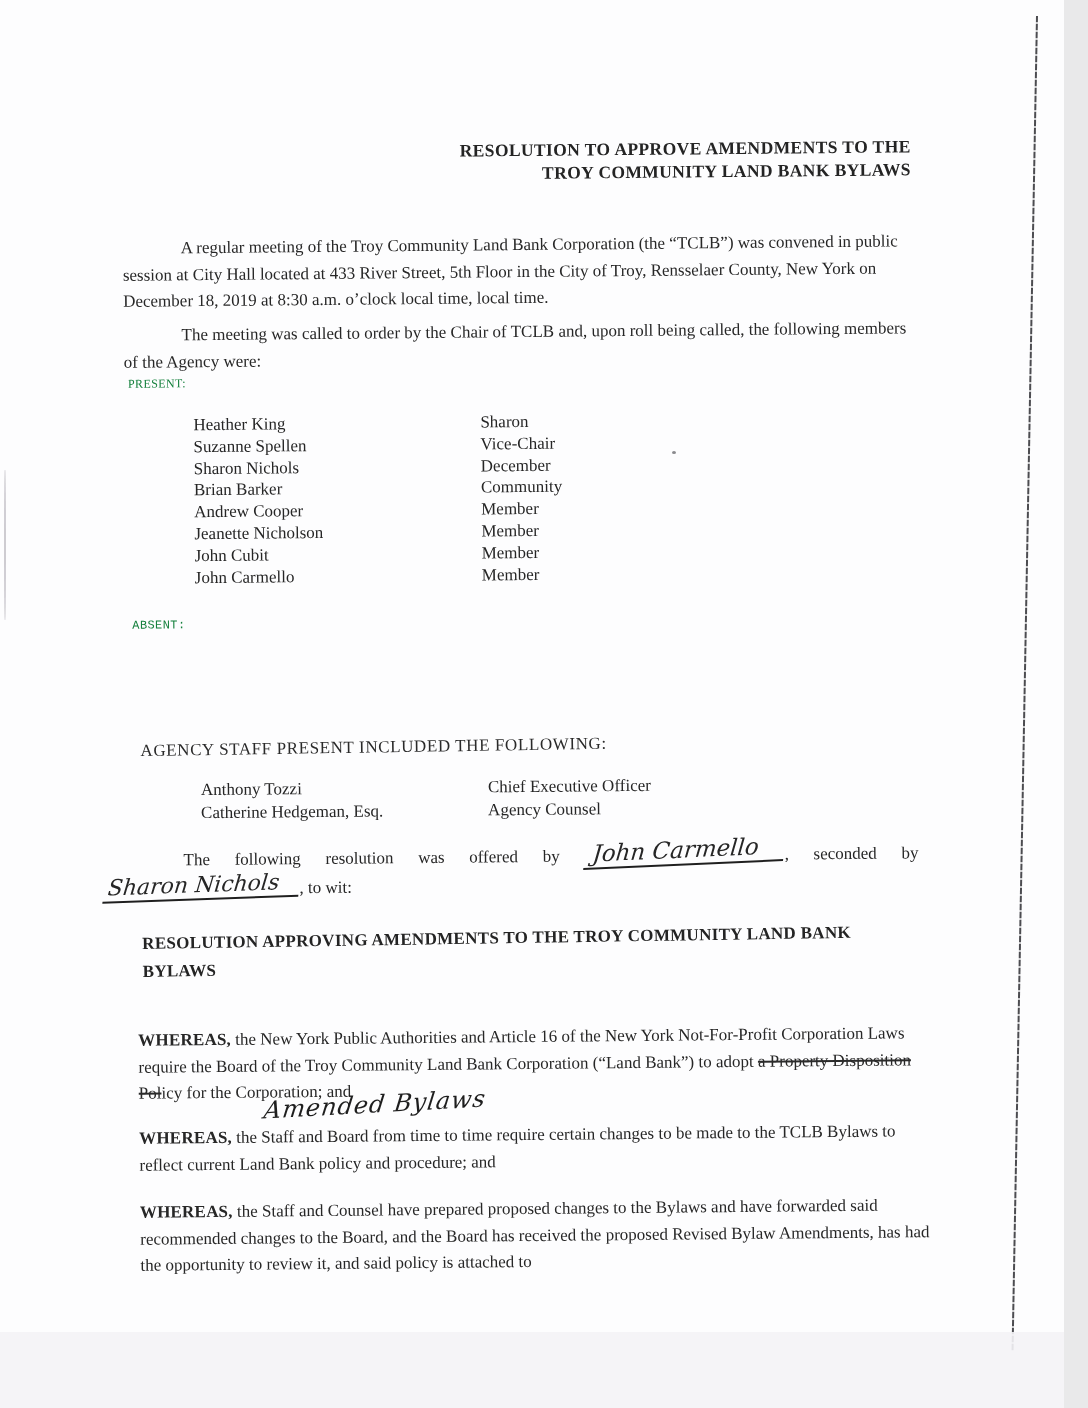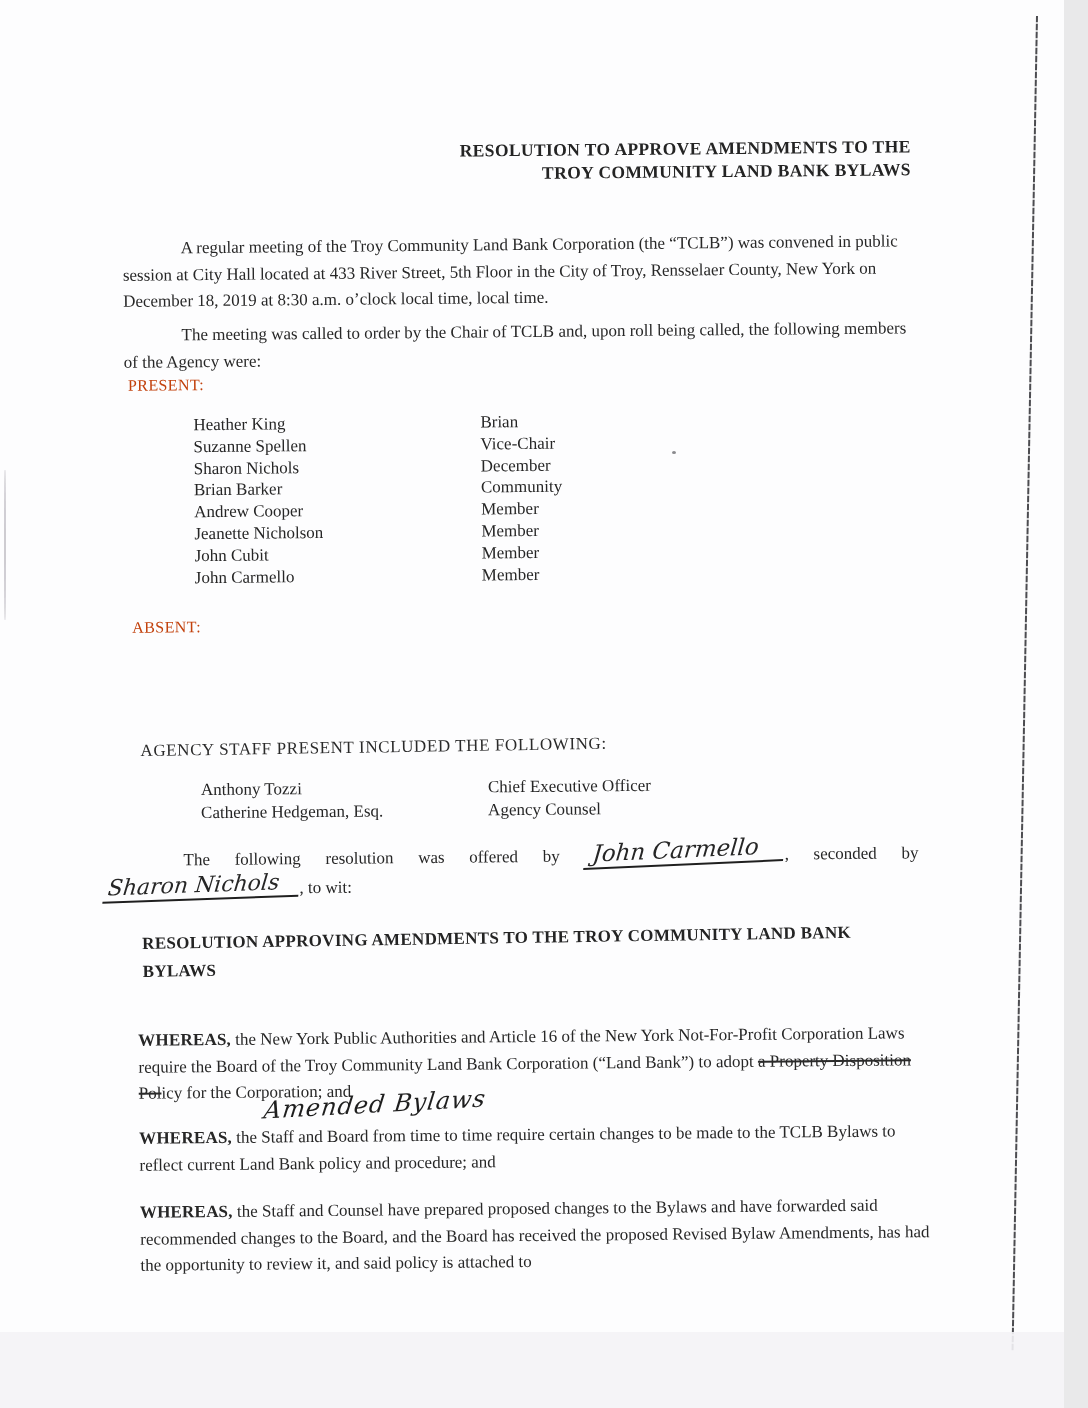--- a/index.html
+++ b/index.html
@@ -25,23 +25,23 @@
     color:#242424;
   }
   .para{
     font-size:17px;line-height:26.5px;
     text-align:left;
     color:#272727;
   }
   .indented{text-indent:58px;}
   .para-meeting{top:216px;left:127px;width:792px;}
   .para-called{top:303px;left:127px;width:792px;}
-  .label{font-size:16px;letter-spacing:0.4px;color:#c2410c;}
+  .label{font-size:12px;letter-spacing:0.4px;color:#15803d;}
   .label-present{top:374px;left:131px;}
-  .label-absent{top:616px;left:133px;}
+  .label-absent{top:616px;left:133px;font-family:Liberation Mono, monospace;}
   .staff-heading{top:737px;left:140px;font-size:17px;letter-spacing:0.6px;transform:rotate(-0.35deg);color:#2a2a2a;}
   .roster{display:grid;grid-template-columns:287px auto;font-size:17px;}
   .members{top:412px;left:196px;line-height:21.8px;}
   .staff{top:776px;left:200px;line-height:23px;}
   .offered{top:842px;left:127px;width:790px;font-size:17px;line-height:27px;}
   .offered-line1{
     text-align:justify;
     text-align-last:justify;
   }
   .offered-line1 .spacer{display:inline-block;width:55px;}
@@ -129,21 +129,21 @@
     </div>
 
     <p class="blk para indented para-meeting">A regular meeting of the Troy Community Land Bank Corporation (the “TCLB”) was convened in public session at City Hall located at 433 River Street, 5th Floor in the City of Troy, Rensselaer County, New York on December 18, 2019 at 8:30 a.m. o’clock local time, local time.</p>
 
     <p class="blk para indented para-called">The meeting was called to order by the Chair of TCLB and, upon roll being called, the following members of the Agency were:</p>
 
     <div class="blk label label-present">PRESENT:</div>
 
     <div class="blk roster members">
       <span>Heather King</span>
-      <span>Brian</span>
+      <span>Sharon</span>
       <span>Suzanne Spellen</span>
       <span>Vice-Chair</span>
       <span>Sharon Nichols</span>
       <span>December</span>
       <span>Brian Barker</span>
       <span>Community</span>
       <span>Andrew Cooper</span>
       <span>Member</span>
       <span>Jeanette Nicholson</span>
       <span>Member</span>

